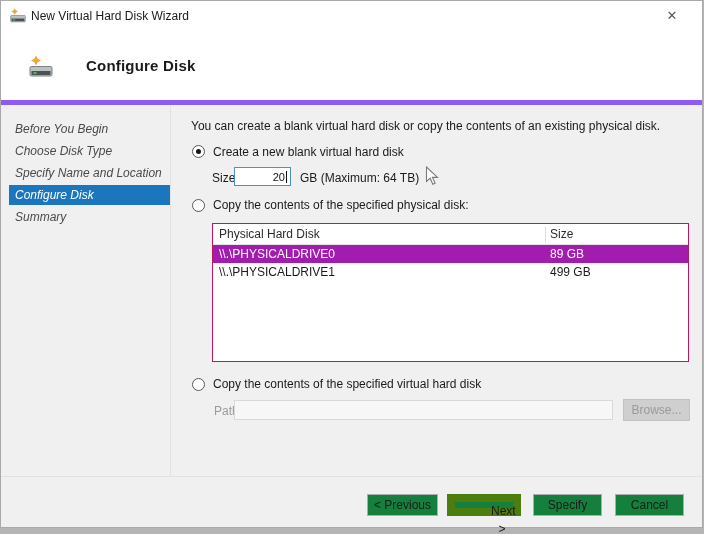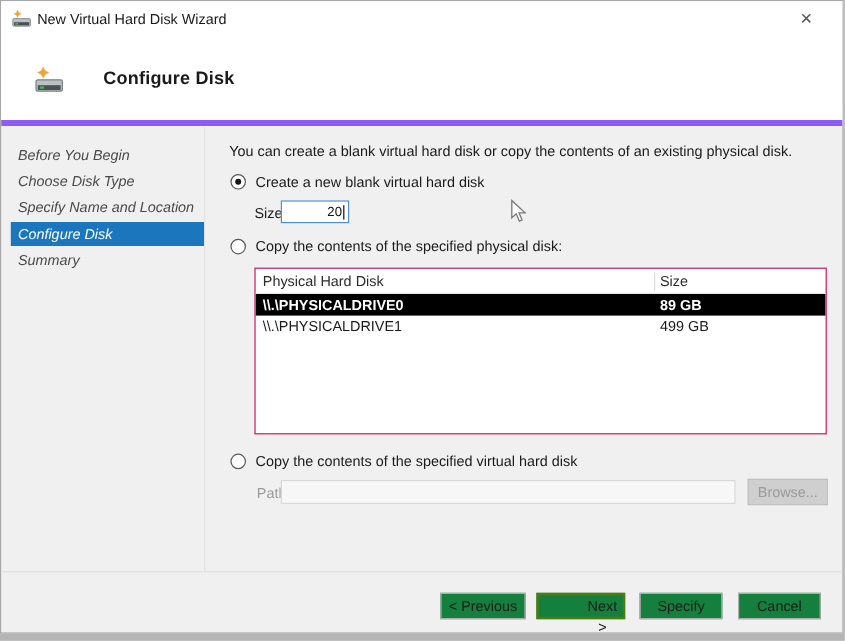--- a/index.html
+++ b/index.html
@@ -73,40 +73,40 @@
   
   .listbox {
     position: absolute; left: 211px; top: 222px; width: 477px; height: 139px;
     background: #fff; border: 1px solid #be185d; font-size: 12px; overflow: hidden;
   }
   .lb-header { position: relative; height: 21px; line-height: 21px; border-bottom: 1px solid #e4e4e4; color: #2b2b2b; }
   .lb-col-div { position: absolute; left: 332px; top: 3px; width: 1px; height: 15px; background: #dcdcdc; }
   .c1 { position: absolute; left: 6px; white-space: nowrap; }
   .c2 { position: absolute; left: 337px; white-space: nowrap; }
   .lb-row { position: relative; height: 18px; line-height: 18px; color: #1b1b1b; }
-  .lb-row.selected { background: #000000; color: #ffffff; font-weight: bold; }
+  .lb-row.selected { background: #a21caf; color: #ffffff; }
   
   .path-label { position: absolute; left: 213px; top: 403px; font-size: 12px; color: #9b9b9b; }
   .path-input {
     position: absolute; left: 233px; top: 399px; width: 379px; height: 20px;
     border: 1px solid #d9d9d9; background: #f7f7f7; font-size: 12px; color: #777;
   }
   .browse-btn {
     position: absolute; left: 622px; top: 398px; width: 67px; height: 22px;
     background: #cfcfcf; border: 1px solid #c1c1c1; color: #9a9a9a;
     font-size: 12px; text-align: center; line-height: 20px;
   }
   
   .btn {
     position: absolute; top: 493px; height: 22px;
     background: #15803d; border: 1px solid #adadad;
     font-size: 12px; color: #1a1a1a; text-align: center; line-height: 20px;
   }
   .btn-prev { left: 366px; width: 71px; }
-  .btn-next { left: 446px; width: 74px; border: 2px solid #4d7c0f; line-height: 18px; padding-left: 36px; }
+  .btn-next { left: 446px; width: 74px; border: 8px solid #4d7c0f; line-height: 18px; padding-left: 36px; }
   .btn-finish { left: 532px; width: 69px; }
   .btn-cancel { left: 614px; width: 69px; }
   
   .cursor { position: absolute; left: 425px; top: 166px; z-index: 50; }
 </style>
 </head>
 <body>
 
 <svg width="0" height="0" style="position:absolute">
   <defs>
@@ -145,20 +145,21 @@
   <p class="intro">You can create a blank virtual hard disk or copy the contents of an existing physical disk.</p>
 
   <span class="radio checked r1"></span>
   <span class="opt-label l1">Create a new blank virtual hard disk</span>
 
   <span class="size-label">Size:</span>
   <div class="size-input">
     <span>20</span>
     <span class="caret"></span>
   </div>
+  <span class="size-suffix">GB (Maximum: 64 TB)</span>
 
   <span class="radio r2"></span>
   <span class="opt-label l2">Copy the contents of the specified physical disk:</span>
 
   <div class="listbox">
     <div class="lb-header">
       <span class="c1">Physical Hard Disk</span>
       <span class="c2">Size</span>
       <span class="lb-col-div"></span>
     </div>

